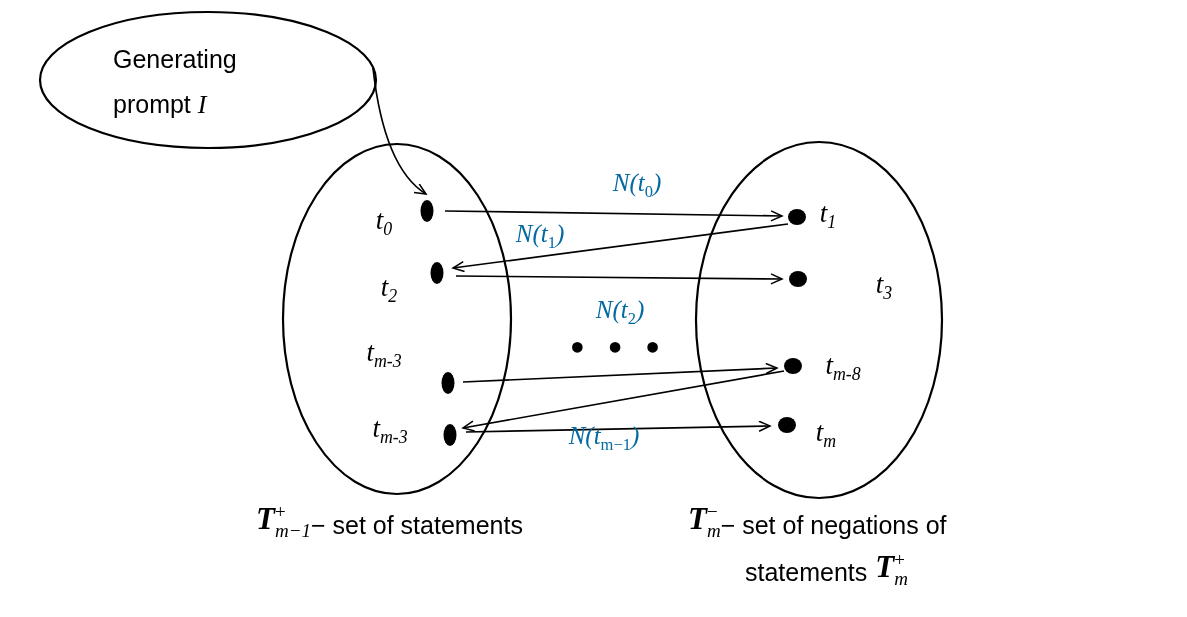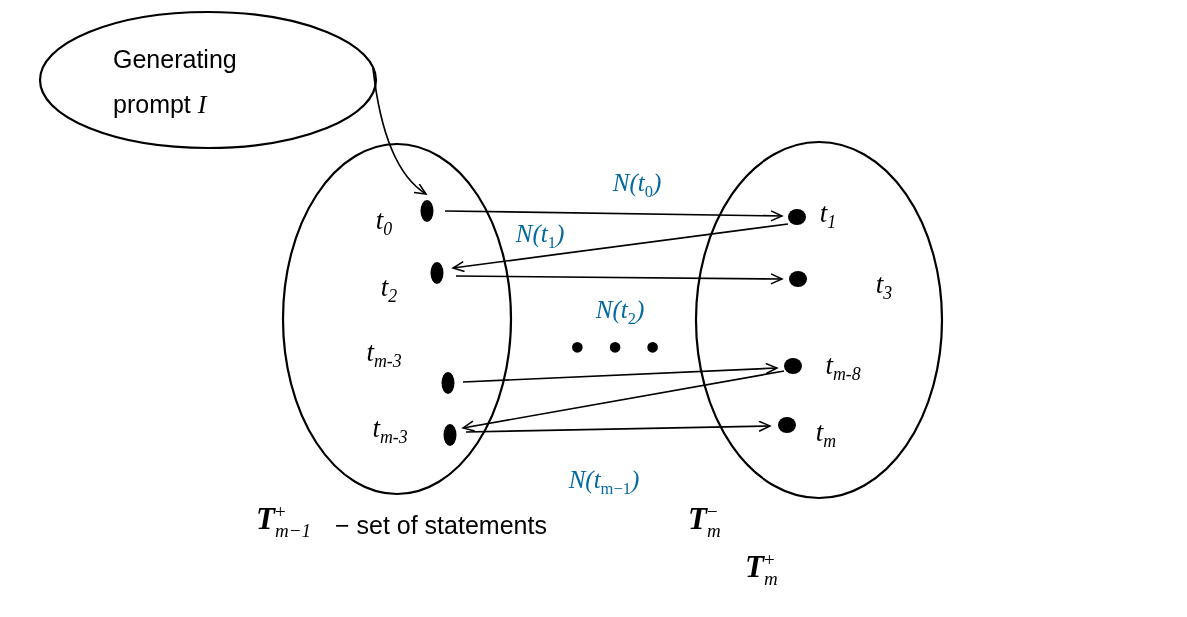--- a/index.html
+++ b/index.html
@@ -65,21 +65,21 @@
   .bigT { font: bold italic 31px "Liberation Serif", serif; line-height: 1; }
   .supsub {
     display: inline-flex;
     flex-direction: column;
     font: 19px "Liberation Serif", serif;
     line-height: 1;
     margin-top: -1px;
   }
   .supsub .sup { font-style: normal; }
   .supsub .subm { font-style: italic; }
-  .cap-rest  { font: 25px "Liberation Sans", sans-serif; margin: 8px 0 0 24px; }
+  .cap-rest  { font: 25px "Liberation Sans", sans-serif; margin: 8px 0 0 0; }
   .cap-prefix { font: 25px "Liberation Sans", sans-serif; margin: 7px 8px 0 0; }
 </style>
 </head>
 <body>
 
 <div id="stage">
 
   <svg class="layer" width="1187" height="617" viewBox="0 0 1187 617">
     <defs>
       <marker id="ah" markerWidth="16" markerHeight="14" refX="12" refY="5.5" orient="auto" markerUnits="userSpaceOnUse">
@@ -121,42 +121,44 @@
   <div class="nlabel" style="left:390px; top:428px"><span>t</span><sub>m-3</sub></div>
 
   <div class="nlabel" style="left:828px; top:213px"><span>t</span><sub>1</sub></div>
   <div class="nlabel" style="left:884px; top:284px"><span>t</span><sub>3</sub></div>
   <div class="nlabel" style="left:843px; top:365px"><span>t</span><sub>m-8</sub></div>
   <div class="nlabel" style="left:826px; top:432px"><span>t</span><sub>m</sub></div>
 
   <div class="elabel" style="left:637px; top:183px"><span>N(t</span><sub>0</sub><span>)</span></div>
   <div class="elabel" style="left:540px; top:234px"><span>N(t</span><sub>1</sub><span>)</span></div>
   <div class="elabel" style="left:620px; top:310px"><span>N(t</span><sub>2</sub><span>)</span></div>
-  <div class="elabel" style="left:604px; top:480px"><span>N(t</span><sub>m−1</sub><span>)</span></div>
+  <div class="elabel" style="left:604px; top:436px"><span>N(t</span><sub>m−1</sub><span>)</span></div>
 
   <div class="ellipsis" style="left:617px; top:348px">• • •</div>
 
   <div class="caption" style="left:256px; top:503px">
     <span class="bigT">T</span>
       <span class="supsub">
         <span class="sup">+</span>
         <span class="subm">m−1</span>
       </span>
       <span class="cap-rest">− set of statements</span>
   </div>
 
   <div class="caption" style="left:688px; top:503px">
     <span class="bigT">T</span>
       <span class="supsub">
         <span class="sup">−</span>
         <span class="subm">m</span>
       </span>
+      <span class="cap-rest">− set of negations of</span>
   </div>
 
   <div class="caption" style="left:745px; top:551px">
+    <span class="cap-prefix">statements </span>
       <span class="bigT">T</span>
       <span class="supsub">
         <span class="sup">+</span>
         <span class="subm">m</span>
       </span>
   </div>
 
 </div>
 
 </body></html>

